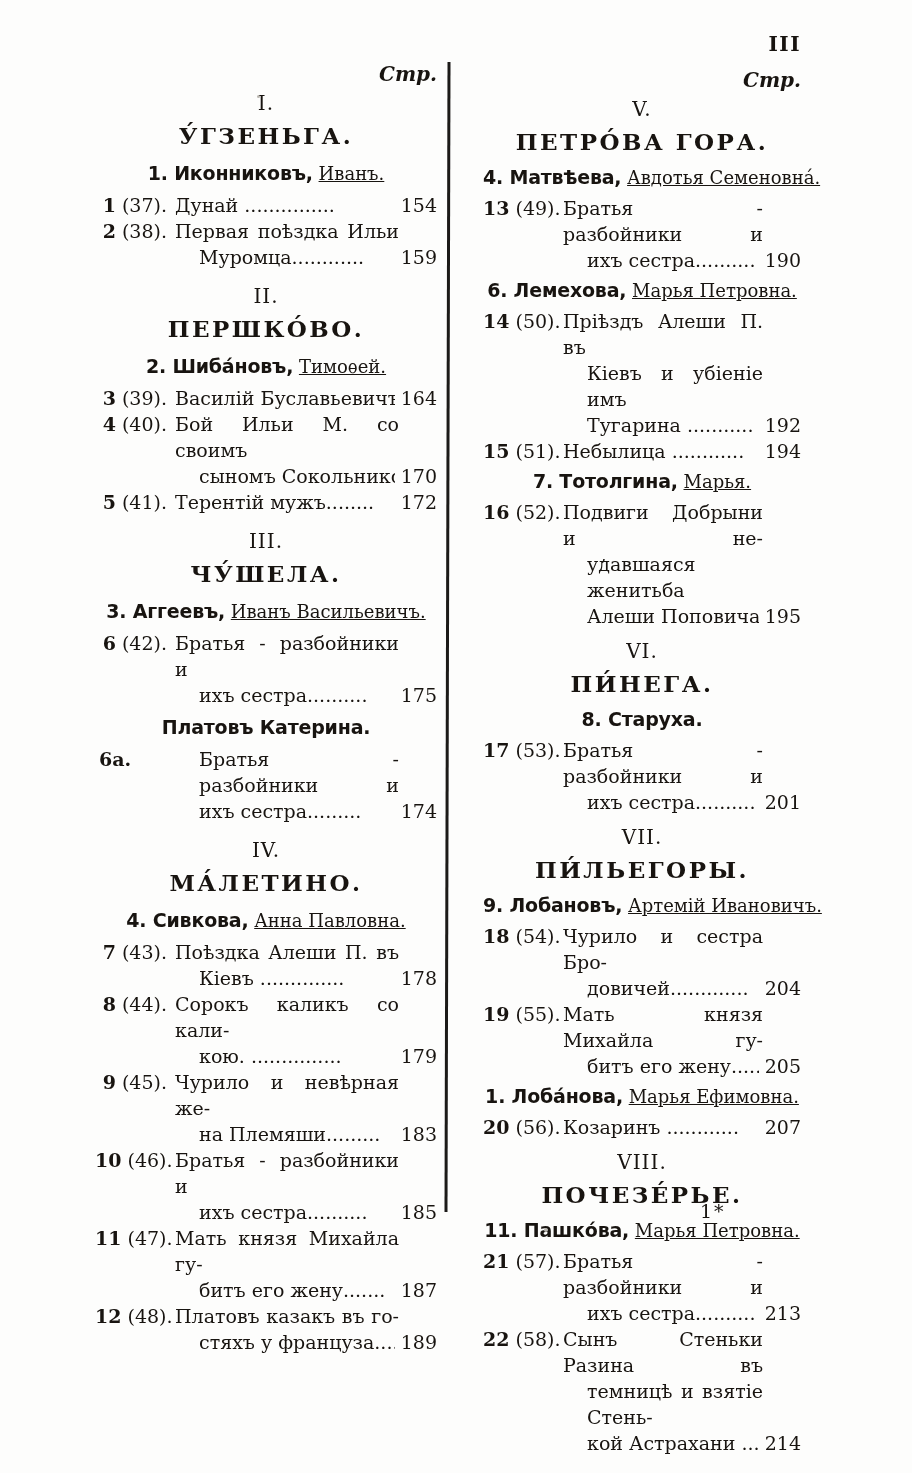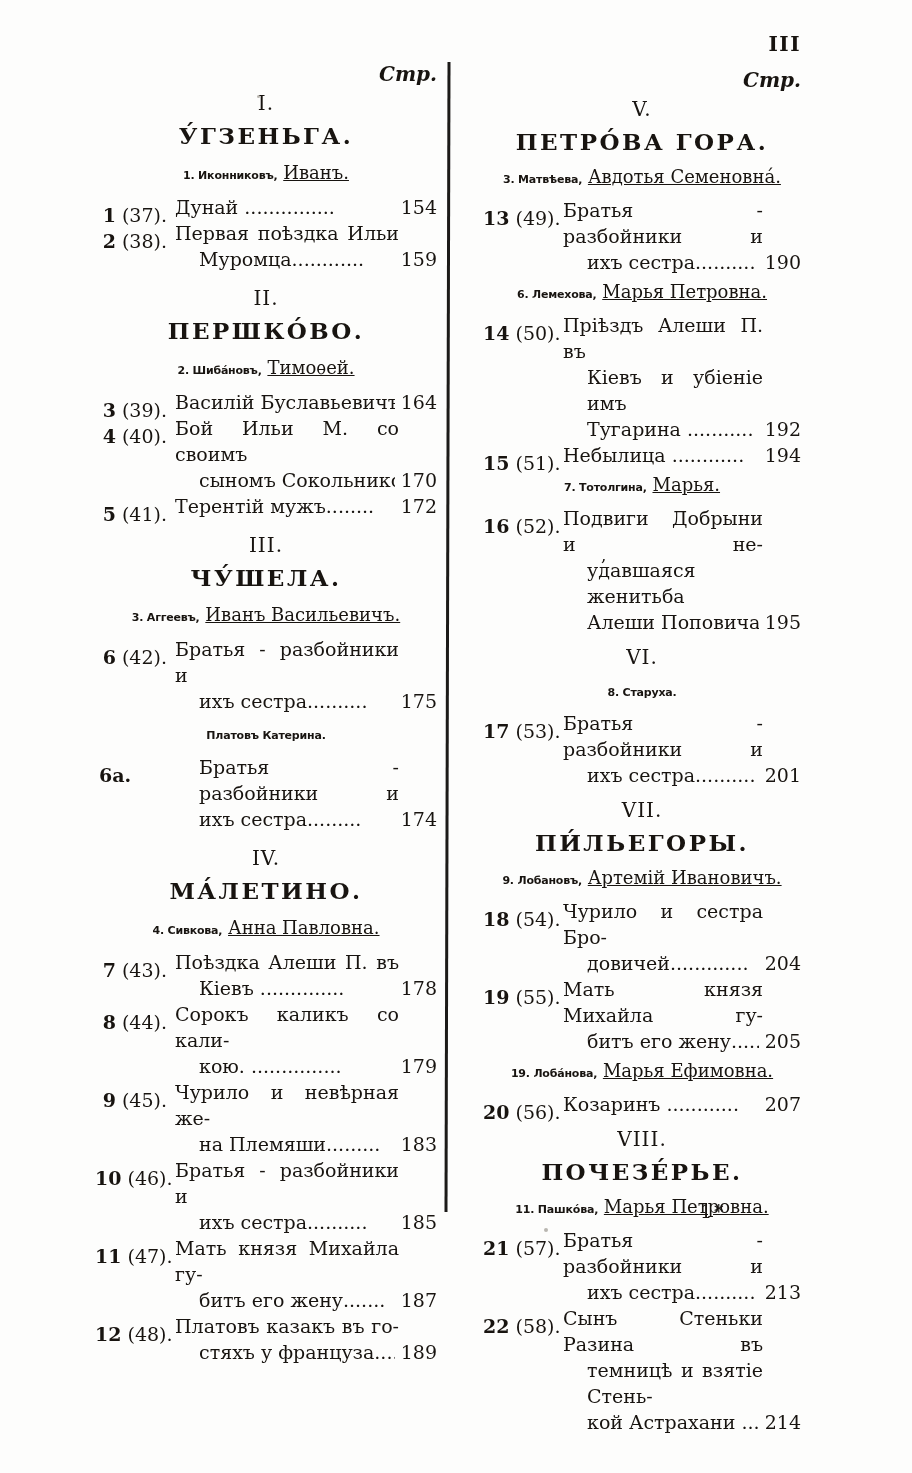--- a/index.html
+++ b/index.html
@@ -46,28 +46,28 @@
   .sec-title{
     text-align:center;font-size:23px;line-height:31px;font-weight:bold;
     letter-spacing:2.5px;white-space:nowrap;
   }
 
   
   .performer{text-align:center;font-size:18px;line-height:24px;margin:7px 0 6px;white-space:nowrap;}
   .col-right .performer{margin:5px 0 5px;}
   .pname{
     font-family:"DejaVu Sans","Liberation Sans",sans-serif;
-    font-weight:bold;font-size:11px;letter-spacing:-0.2px;
+    font-weight:bold;font-size:19px;letter-spacing:-0.2px;
   }
   .pgiven{font-size:18px;text-decoration:underline;}
 
   
   .entry{position:relative;}
   .lbl{
-    position:absolute;left:0;top:8px;width:72px;text-align:right;
+    position:absolute;left:0;top:0;width:72px;text-align:right;
     font-size:19px;line-height:26px;white-space:nowrap;
   }
   .lbl-num{font-weight:bold;}
   .lbl.lbl-left{text-align:left;padding-left:4px;width:68px;}
   .ebody{margin-left:80px;}
   .line{font-size:19px;line-height:26px;white-space:nowrap;}
   .line.haspg{display:flex;justify-content:space-between;}
   .line.haspg .t{overflow:hidden;}
   .pg{padding-left:6px;font-size:19px;}
   .line.just{
@@ -233,21 +233,21 @@
             <span class="pg">189</span>
           </div>
         </div>
       </div>
     </div>
   <div class="col col-right">
       <div class="sec">
         <div class="sec-num">V.</div>
         <div class="sec-title">ПЕТРО́ВА ГОРА.</div>
       </div>
-      <div class="performer"><span class="pname">3. Матвѣева,</span> <span class="pgiven">Авдотья Семеновна́.</span></div>
+      <div class="performer"><span class="pname">4. Матвѣева,</span> <span class="pgiven">Авдотья Семеновна́.</span></div>
       <div class="entry">
         <span class="lbl"><span class="lbl-num">13</span> (49).</span>
         <div class="ebody">
           <div class="line just"><span class="t">Братья - разбойники и</span></div>
           <div class="line cont haspg">
             <span class="t">ихъ сестра..........</span>
             <span class="pg">190</span>
           </div>
         </div>
       </div>
@@ -279,20 +279,21 @@
           <div class="line just"><span class="t">Подвиги Добрыни и не-</span></div>
           <div class="line cont just"><span class="t">удавшаяся женитьба</span></div>
           <div class="line cont haspg">
             <span class="t">Алеши Поповича.....</span>
             <span class="pg">195</span>
           </div>
         </div>
       </div>
       <div class="sec">
         <div class="sec-num">VI.</div>
+        <div class="sec-title">ПИ́НЕГА.</div>
       </div>
       <div class="performer"><span class="pname">8. Старуха.</span></div>
       <div class="entry">
         <span class="lbl"><span class="lbl-num">17</span> (53).</span>
         <div class="ebody">
           <div class="line just"><span class="t">Братья - разбойники и</span></div>
           <div class="line cont haspg">
             <span class="t">ихъ сестра..........</span>
             <span class="pg">201</span>
           </div>
@@ -316,21 +317,21 @@
       <div class="entry">
         <span class="lbl"><span class="lbl-num">19</span> (55).</span>
         <div class="ebody">
           <div class="line just"><span class="t">Мать князя Михайла гу-</span></div>
           <div class="line cont haspg">
             <span class="t">битъ его жену.......</span>
             <span class="pg">205</span>
           </div>
         </div>
       </div>
-      <div class="performer"><span class="pname">19. Лоба́нова,</span> <span class="pgiven">Марья Ефимовна.</span></div>
+      <div class="performer"><span class="pname">1. Лоба́нова,</span> <span class="pgiven">Марья Ефимовна.</span></div>
       <div class="entry">
         <span class="lbl"><span class="lbl-num">20</span> (56).</span>
         <div class="ebody">
           <div class="line haspg">
             <span class="t">Козаринъ ............</span>
             <span class="pg">207</span>
           </div>
         </div>
       </div>
       <div class="sec">

